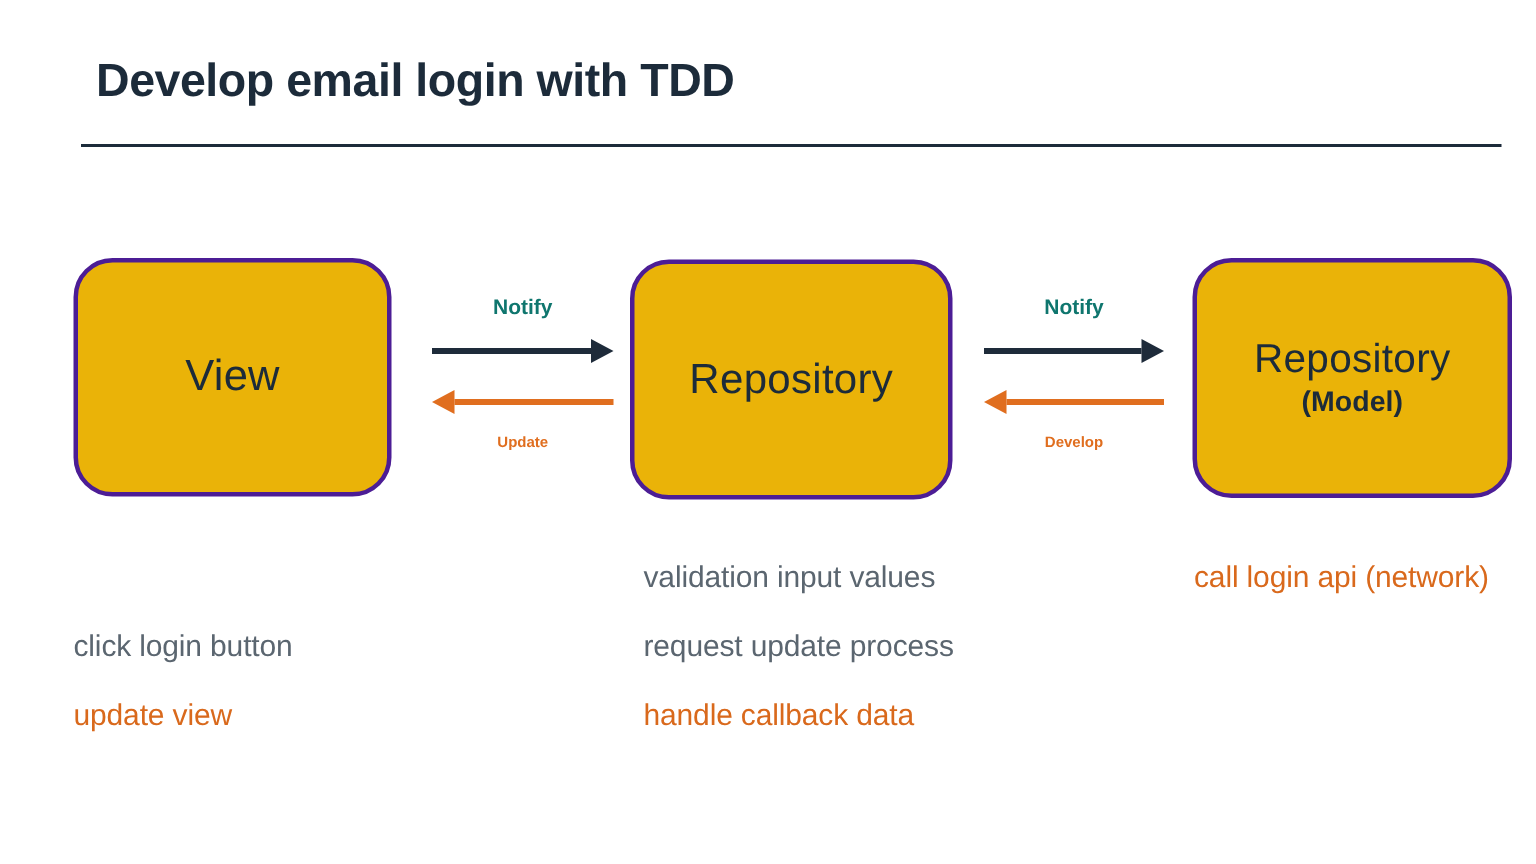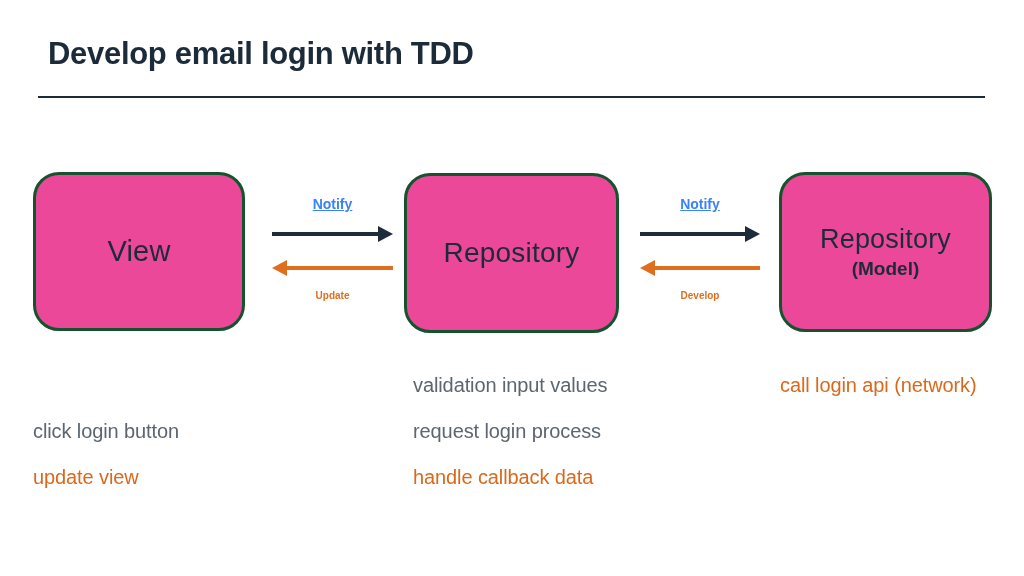--- a/index.html
+++ b/index.html
@@ -1,56 +1,56 @@
 <!DOCTYPE html>
 <html><head>
 <meta charset="utf-8">
 <style>
   * { margin: 0; padding: 0; box-sizing: border-box; }
   html, body { width: 1024px; height: 576px; background: #ffffff; overflow: hidden; }
   body { font-family: "Liberation Sans", sans-serif; position: relative; }
 
-  .slide { position: absolute; inset: 0; background: #ffffff; }
+  .slide { position: absolute; inset: 0; background: #ffffff; margin-left: 16px; }
 
   
   .title {
     position: absolute; left: 48px; top: 36px;
     font-size: 31px; font-weight: 700; letter-spacing: -0.3px;
     color: #1c2b3a;
   }
   .title-divider {
     position: absolute; left: 38px; top: 96px; width: 947px; height: 2px;
     background: #1c2b3a;
   }
 
   
   .node {
     position: absolute;
-    border: 3px solid #14532d; border-radius: 26px; background: #ec4899;
+    border: 3px solid #4c1d95; border-radius: 26px; background: #eab308;
     display: flex; flex-direction: column; align-items: center; justify-content: center;
     color: #1c2b3a;
   }
   .node-view       { left: 33px;  top: 172px; width: 212px; height: 159px; }
   .node-presenter  { left: 404px; top: 173px; width: 215px; height: 160px; }
   .node-repository { left: 779px; top: 172px; width: 213px; height: 160px; }
   .node-label      { font-size: 28px; font-weight: 400; letter-spacing: 0.2px; }
   .node-view .node-label { font-size: 29px; }
   .node-repository .node-label { font-size: 27px; }
   .node-sublabel   { font-size: 19px; font-weight: 700; margin-top: 3px; }
 
   
   .arrow-group { position: absolute; top: 190px; height: 125px; }
   .arrow-group-1 { left: 272px; width: 121px; }
   .arrow-group-2 { left: 640px; width: 120px; }
 
   .arrow-label {
     position: absolute; width: 100%; text-align: center;
     font-size: 14px; font-weight: 700;
   }
-  .arrow-label.top    { top: 6px;  color: #3b82f6; text-decoration: underline; }
+  .arrow-label.top    { top: 6px;  color: #0f766e; }
   .arrow-label.bottom { top: 100px; font-size: 10px; color: #e06e1f; }
 
   .arrow { position: absolute; left: 0; width: 100%; height: 16px; display: flex; align-items: center; }
   .arrow.right { top: 36px; }
   .arrow.left  { top: 70px; }
 
   .arrow .shaft { flex: 1; height: 4px; }
   .arrow.right .shaft { background: #1e2b3a; }
   .arrow.left  .shaft { background: #e06e1f; }
 
@@ -115,18 +115,18 @@
 
   <div class="node node-repository">
     <div class="node-label">Repository</div>
     <div class="node-sublabel">(Model)</div>
   </div>
 
   <div class="note col1 row3 orange">update view</div>
   <div class="note col1 row2">click login button</div>
 
   <div class="note col2 row1">validation input values</div>
-  <div class="note col2 row2">request login process</div>
+  <div class="note col2 row2">request update process</div>
   <div class="note col2 row3 orange">handle callback data</div>
 
   <div class="note col3 row1 orange">call login api (network)</div>
 
 </div>
 
 </body></html>

